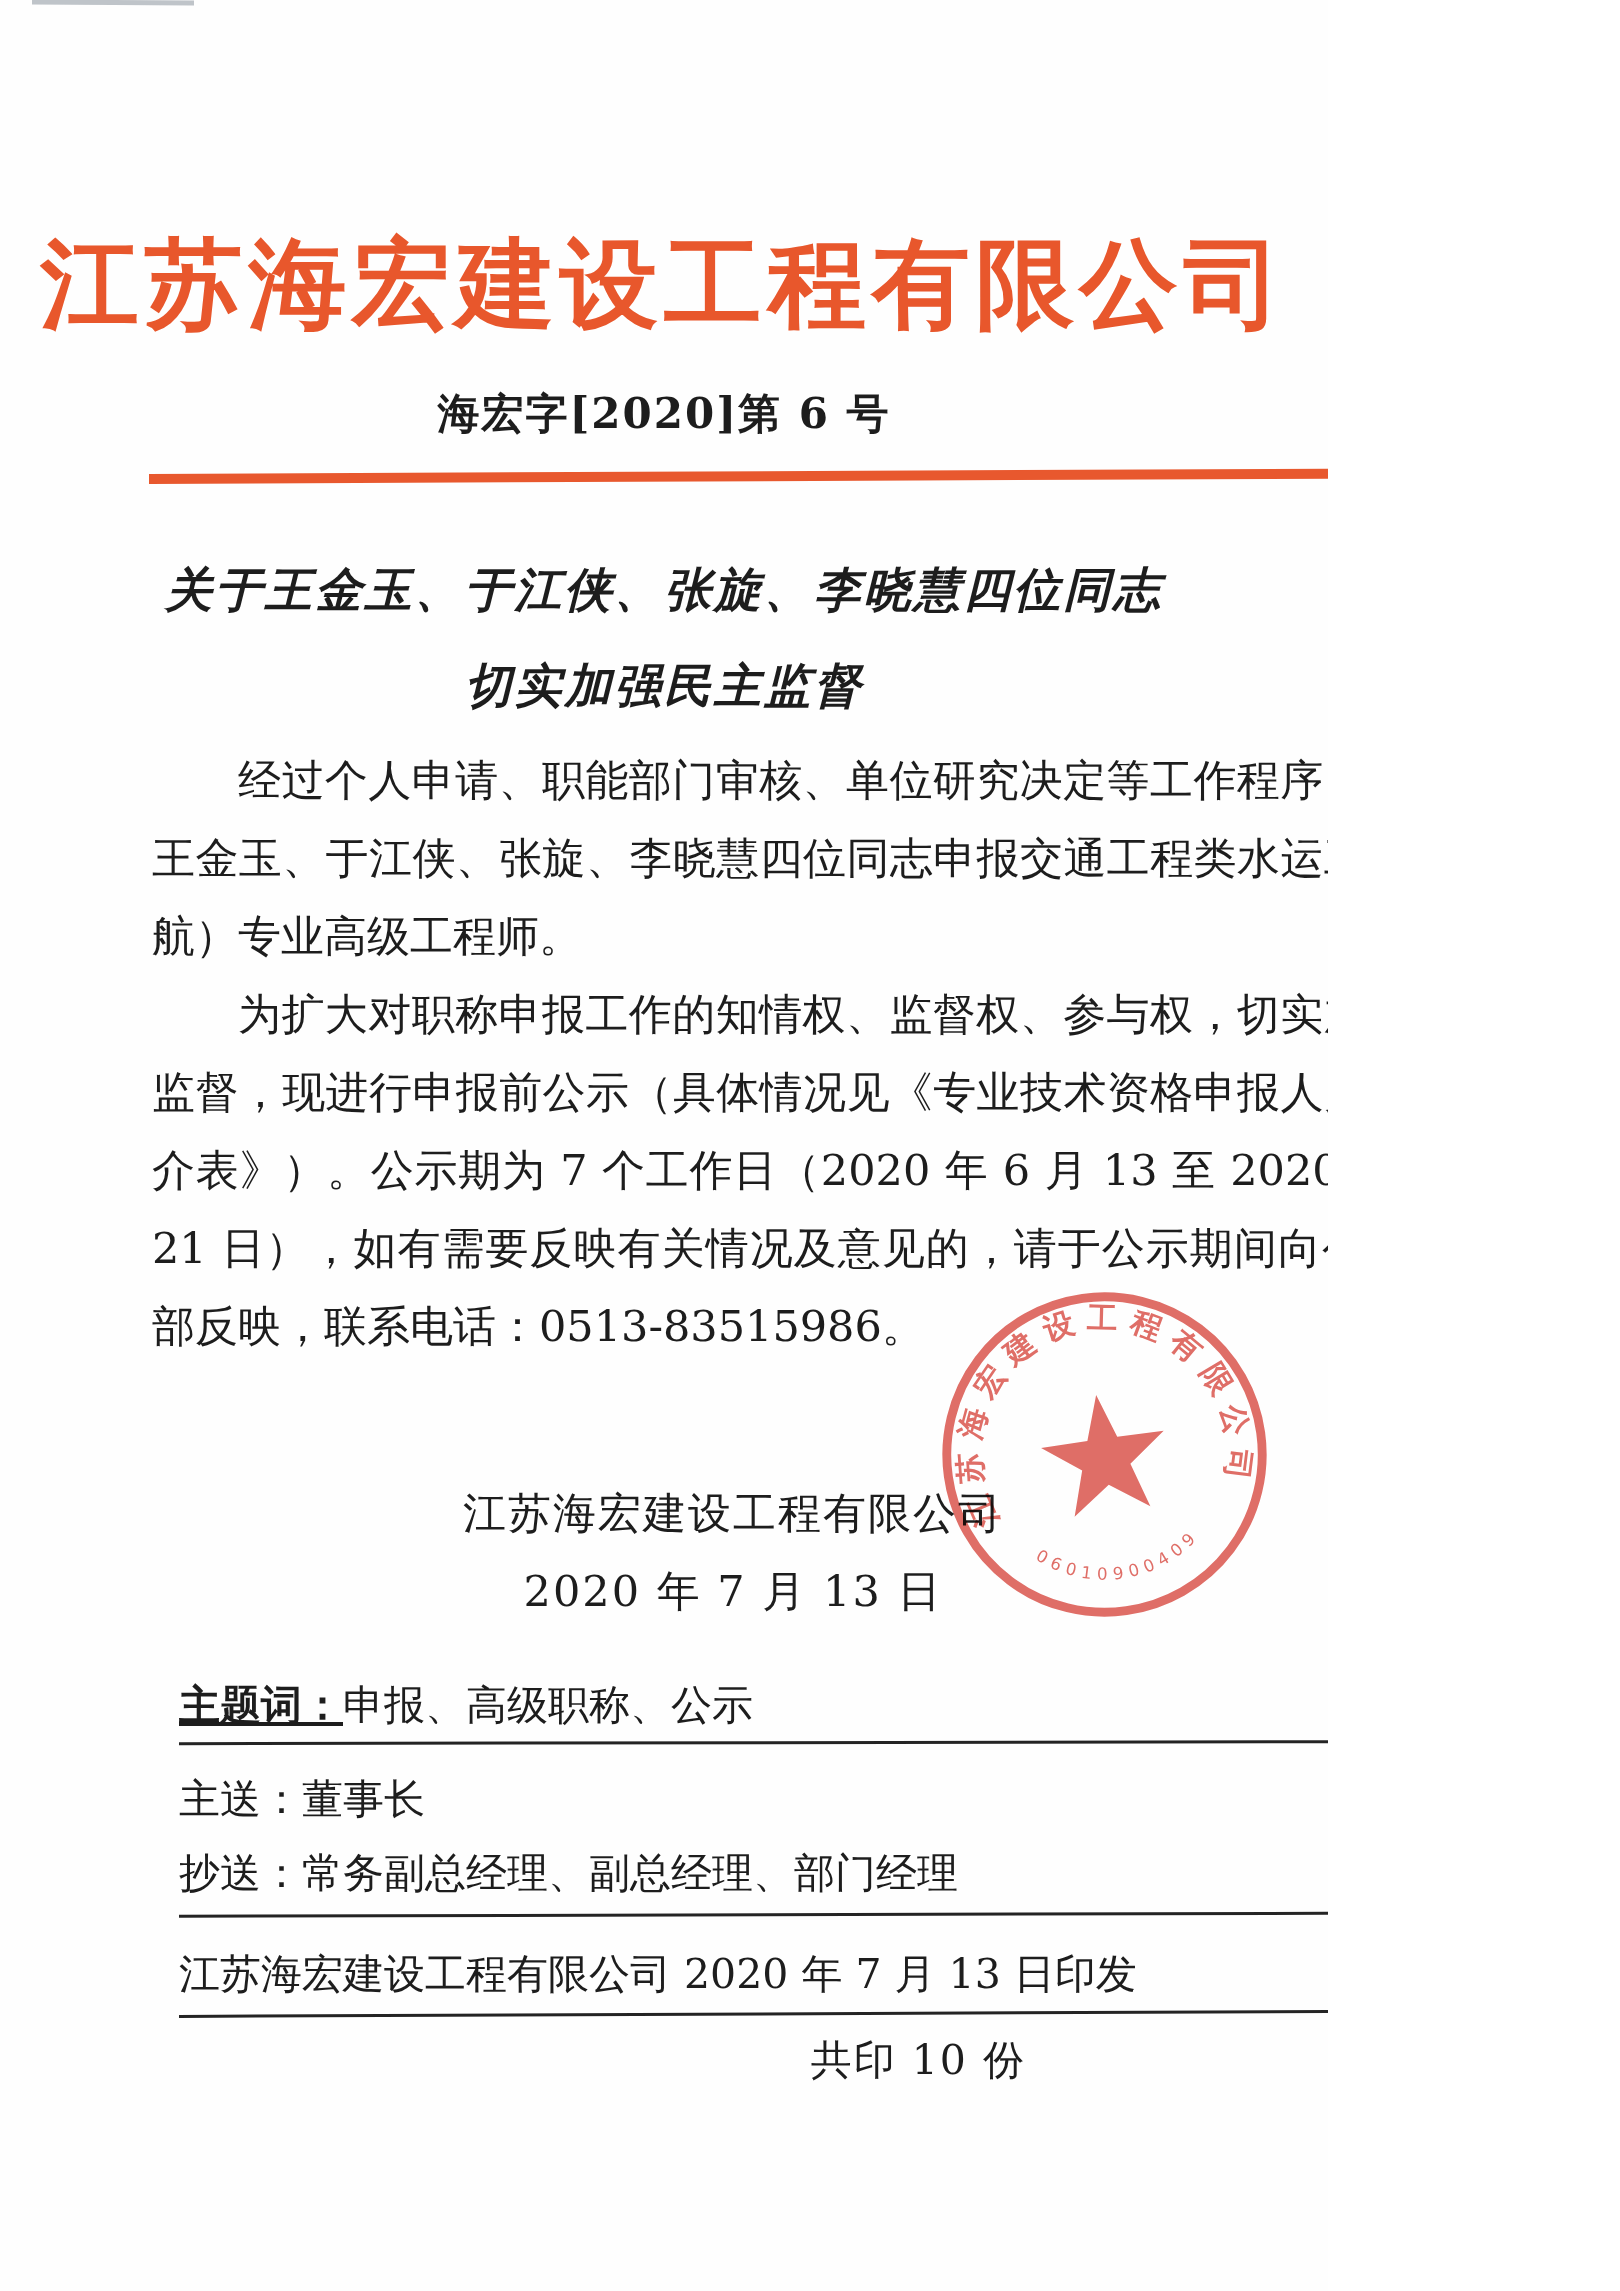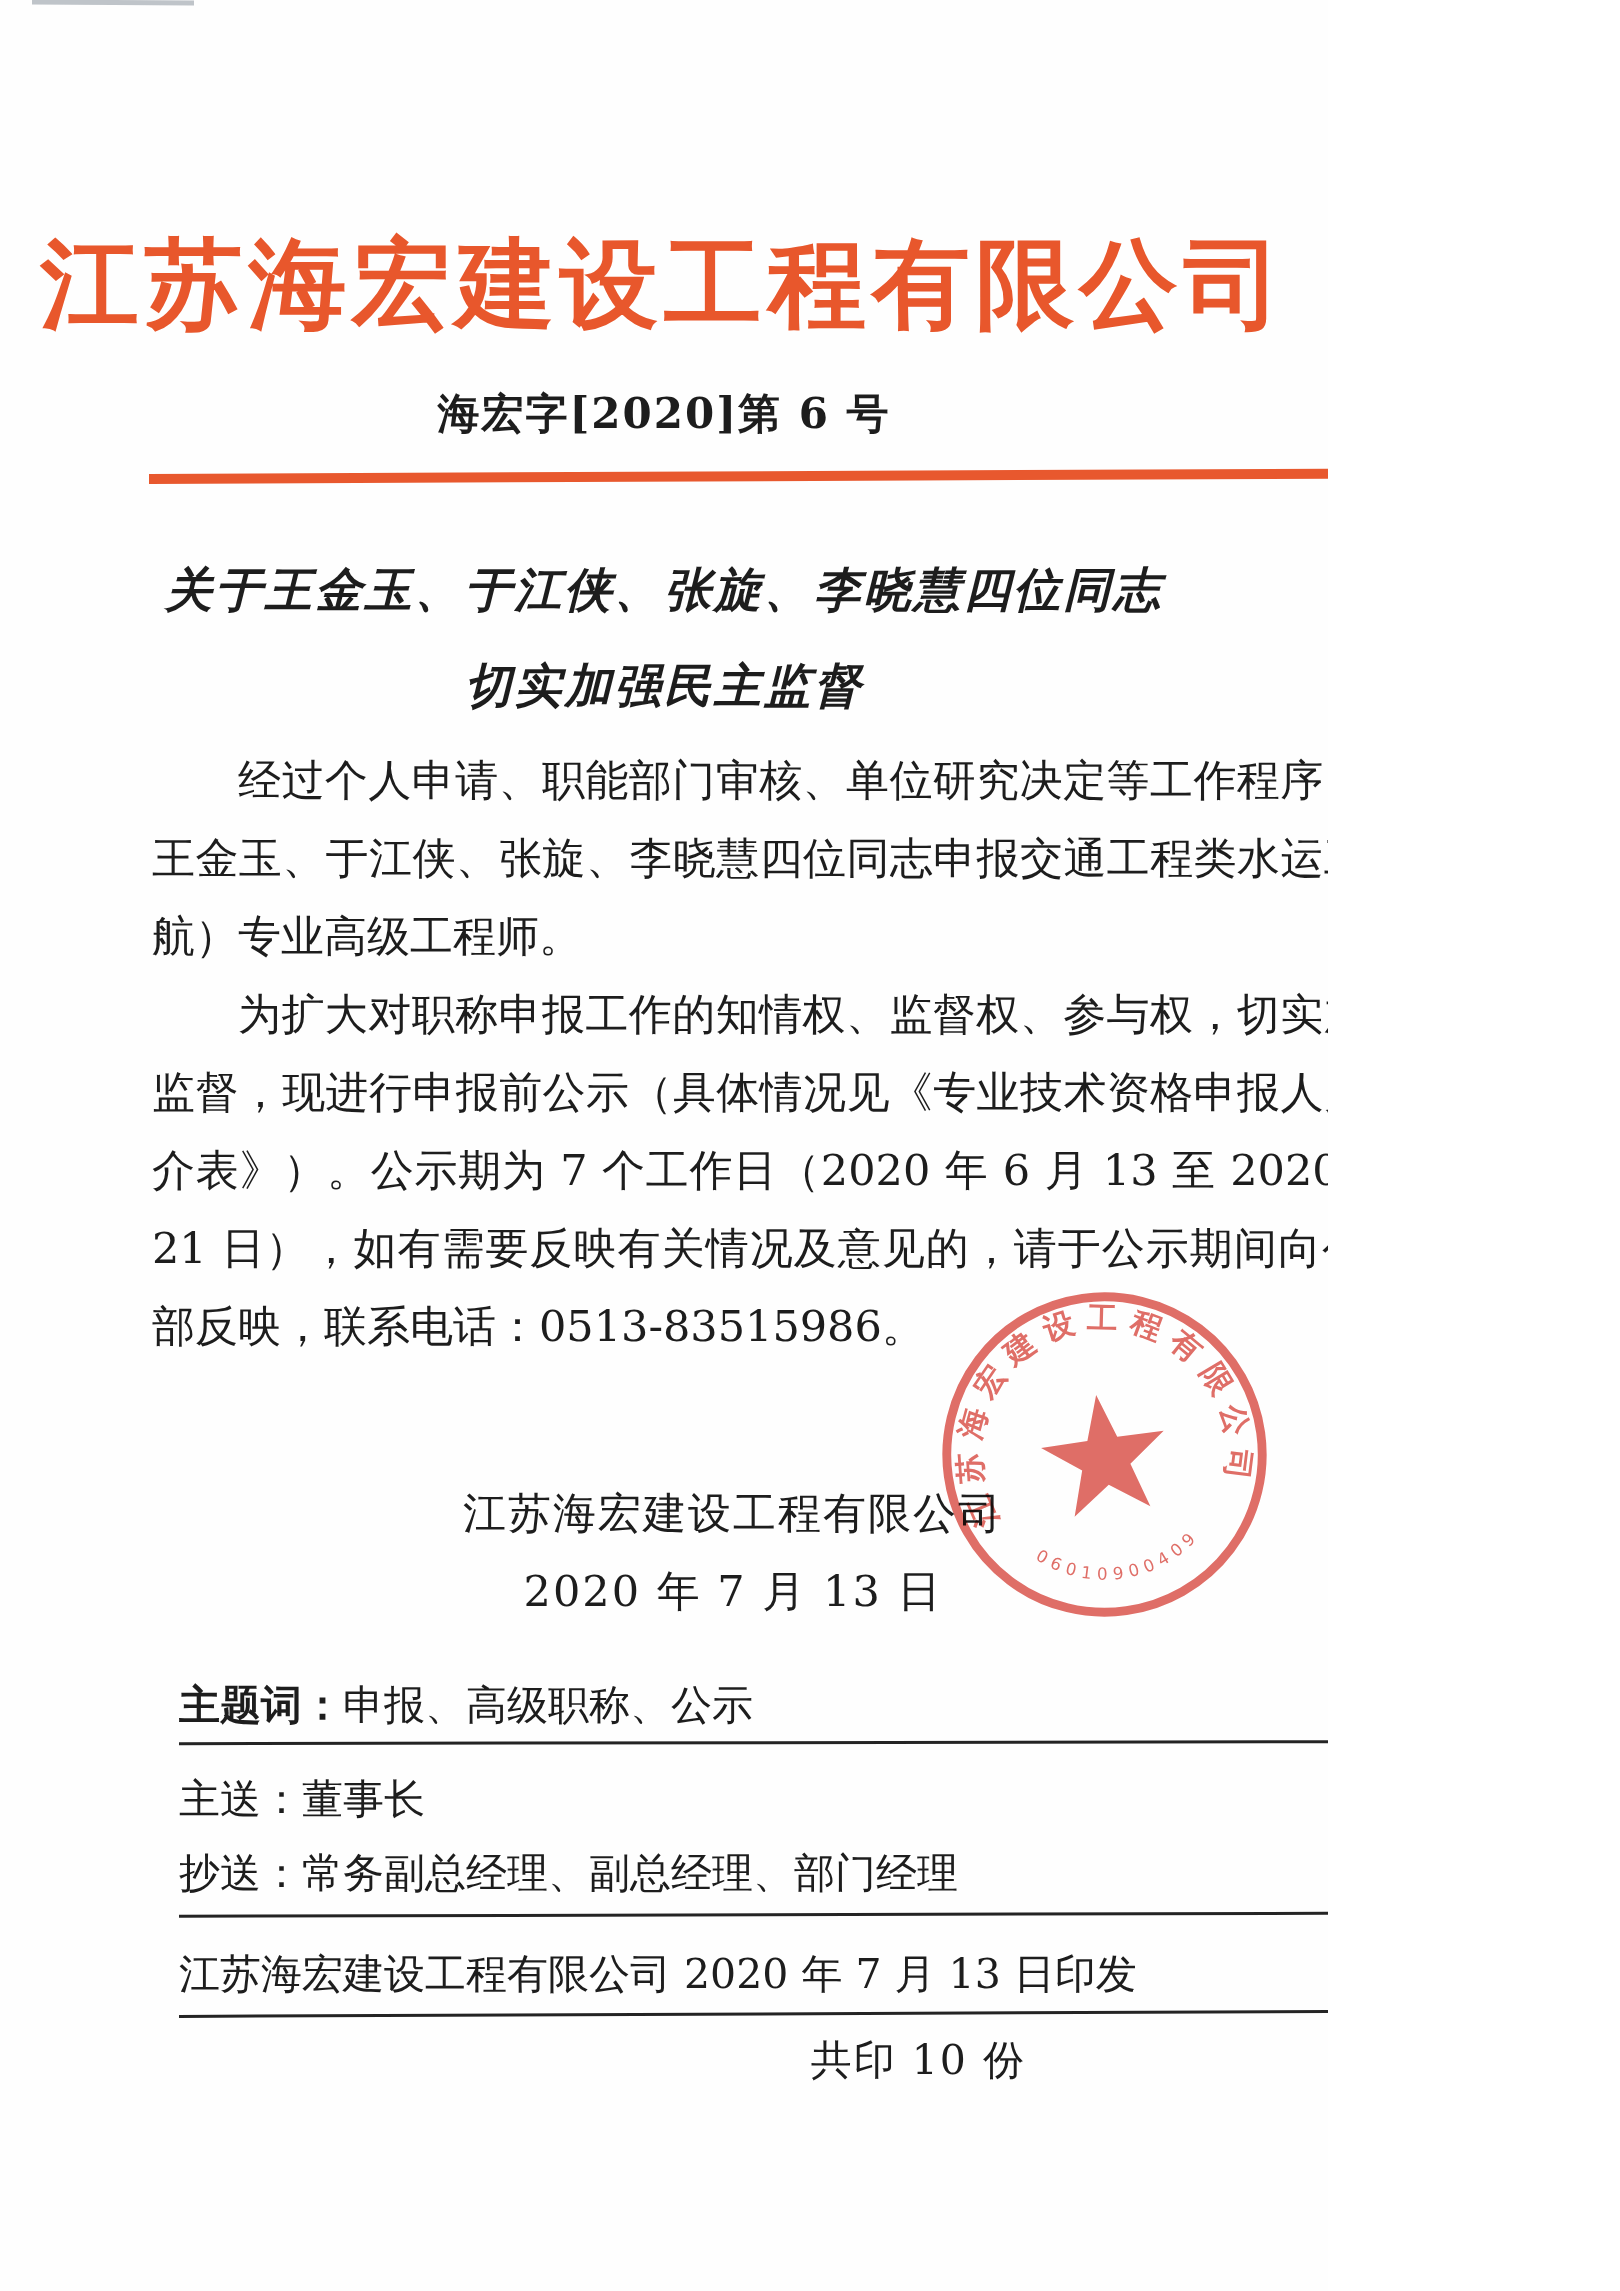--- a/index.html
+++ b/index.html
@@ -88,21 +88,21 @@
     transform:rotate(-8deg);
     mix-blend-mode:multiply;
     opacity:.88;
   }
   .footer-row{
     position:absolute;
     left:179px;
     font-size:41px;
     white-space:nowrap;
   }
-  .kw-label{font-weight:700;}
+  .kw-label{font-weight:700;text-decoration:underline;}
   .row-keywords{top:1678px;}
   .row-mainto{top:1772px;}
   .row-cc{top:1846px;}
   .row-issue{top:1947px;}
   .divider{
     position:absolute;
     left:179px;
     width:1353px;height:2.9px;
     background:#242424;
   }

